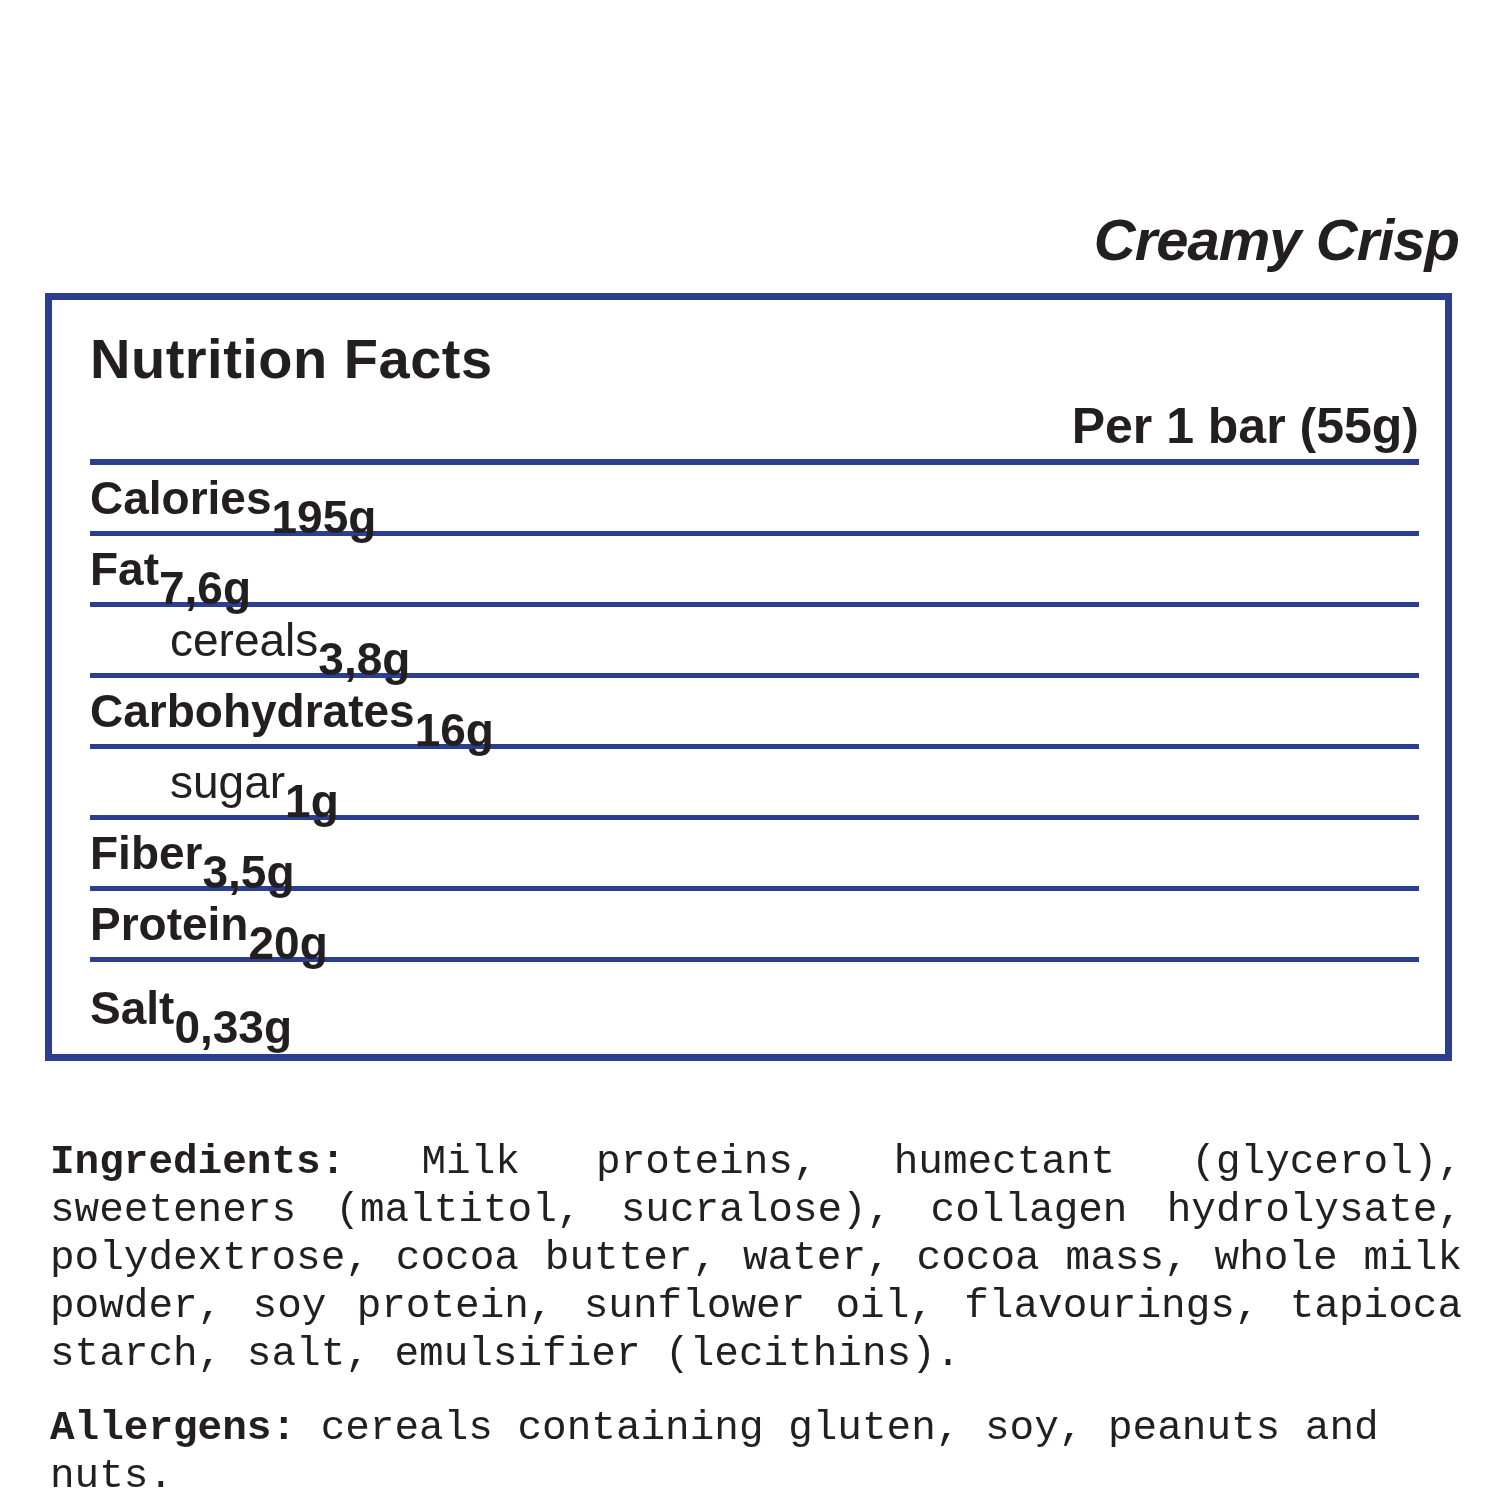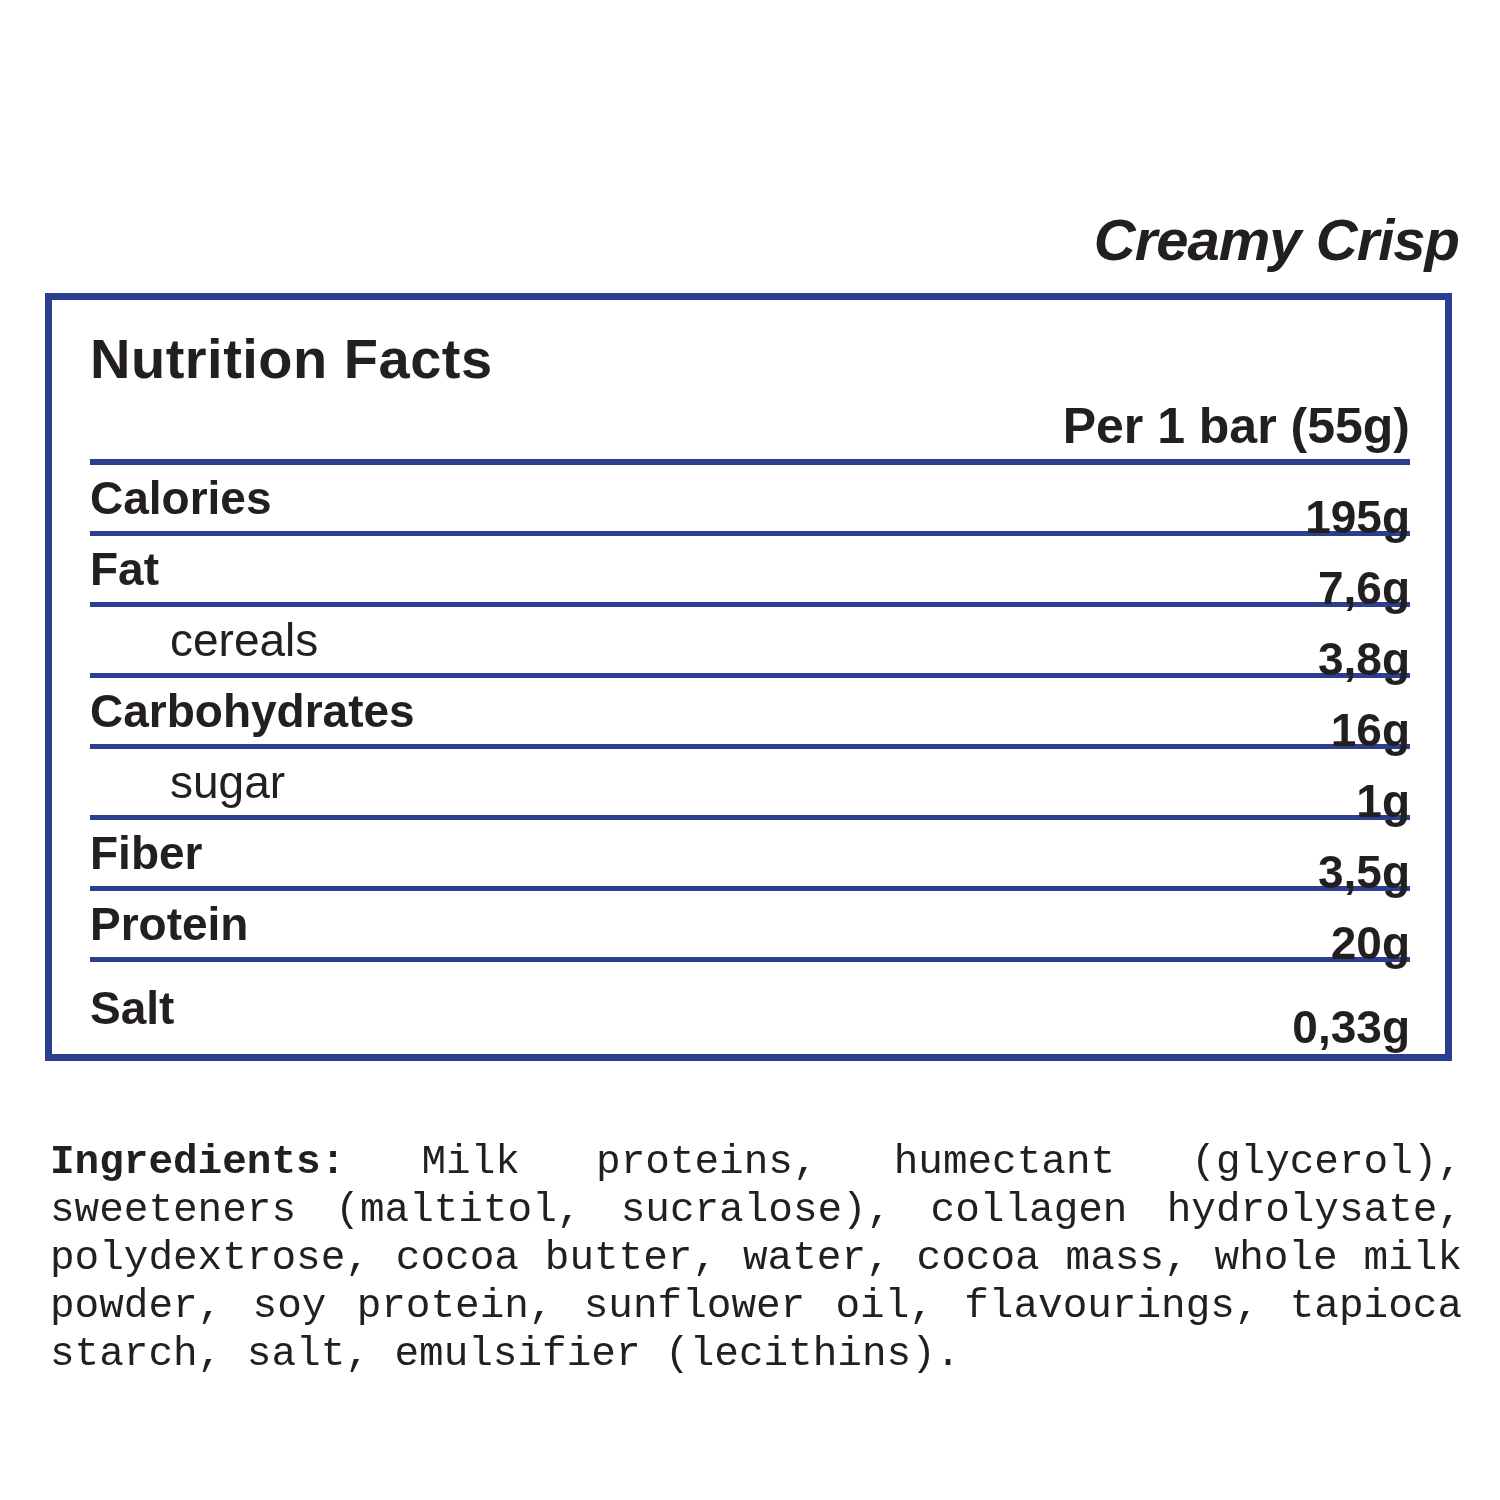--- a/index.html
+++ b/index.html
@@ -17,21 +17,21 @@
     font-weight:700;
     font-style:italic;
     letter-spacing:-1px;
   }
   .panel {
     position:absolute;
     left:45px;
     top:293px;
     width:1407px;
     border:7px solid #2b3e8f;
-    padding:30px 35px 0 38px;
+    padding:30px 26px 0 38px;
     background:#ffffff;
   }
   .panel-heading {
     font-size:56px;
     font-weight:700;
     line-height:1.05;
     letter-spacing:0.5px;
   }
   .serving {
     margin-top:12px;
@@ -40,21 +40,20 @@
     font-size:50px;
     font-weight:700;
     line-height:1.0;
   }
   .header-rule {
     height:6px;
     background:#2b3e8f;
   }
   .row {
     display:flex;
-    justify-content:space-between;
     align-items:center;
     height:71px;
     border-bottom:5px solid #2b3e8f;
     font-size:46px;
   }
   .row:last-child {
     border-bottom:none;
     height:92px;
   }
   .row-label { font-weight:700; }
@@ -119,13 +118,15 @@
   </div>
   <div class="row">
     <span class="row-label">Salt</span>
     <span class="row-value">0,33g</span>
   </div>
 </div>
 
 <div class="footnotes">
   <p><span class="runin">Ingredients:</span>
     <span>Milk proteins, humectant (glycerol), sweeteners (maltitol, sucralose), collagen hydrolysate, polydextrose, cocoa butter, water, cocoa mass, whole milk powder, soy protein, sunflower oil, flavourings, tapioca starch, salt, emulsifier (lecithins).</span></p>
+  <p class="allergens"><span class="runin">Allergens:</span>
+    <span>cereals containing gluten, soy, peanuts and nuts.</span></p>
 </div>
 
 </body></html>

